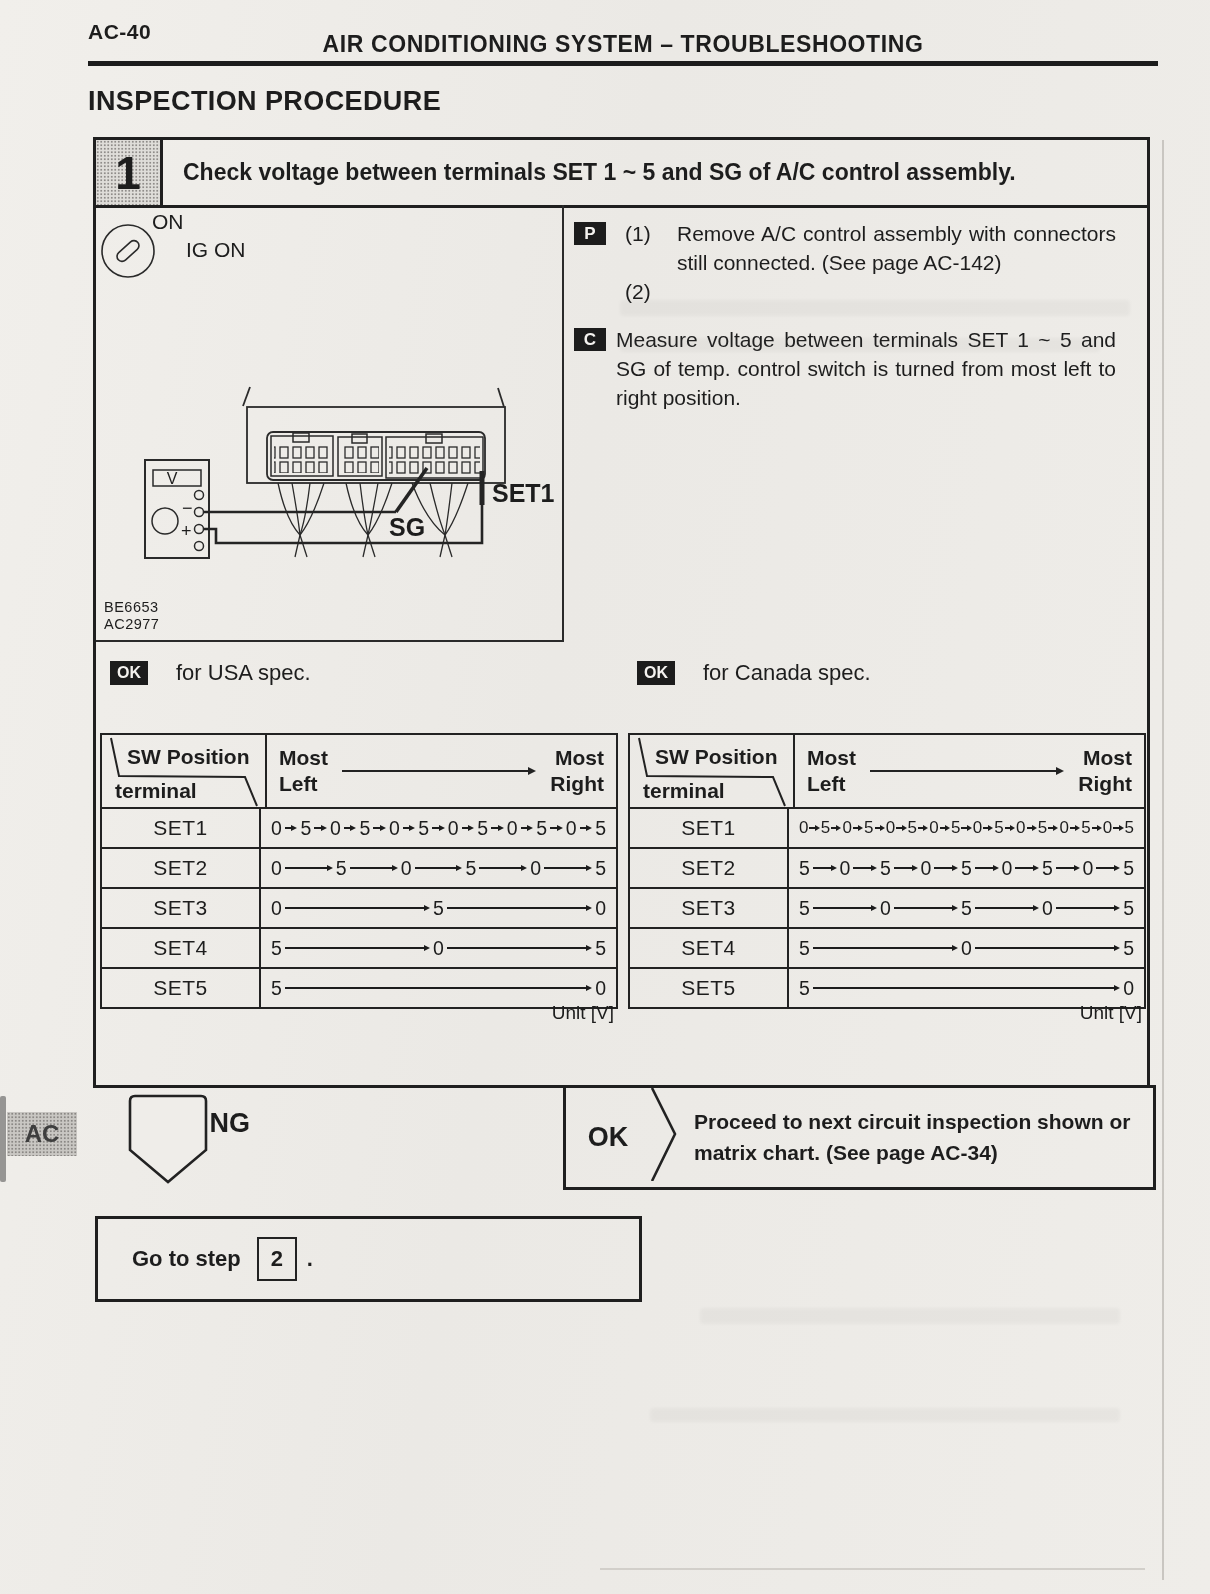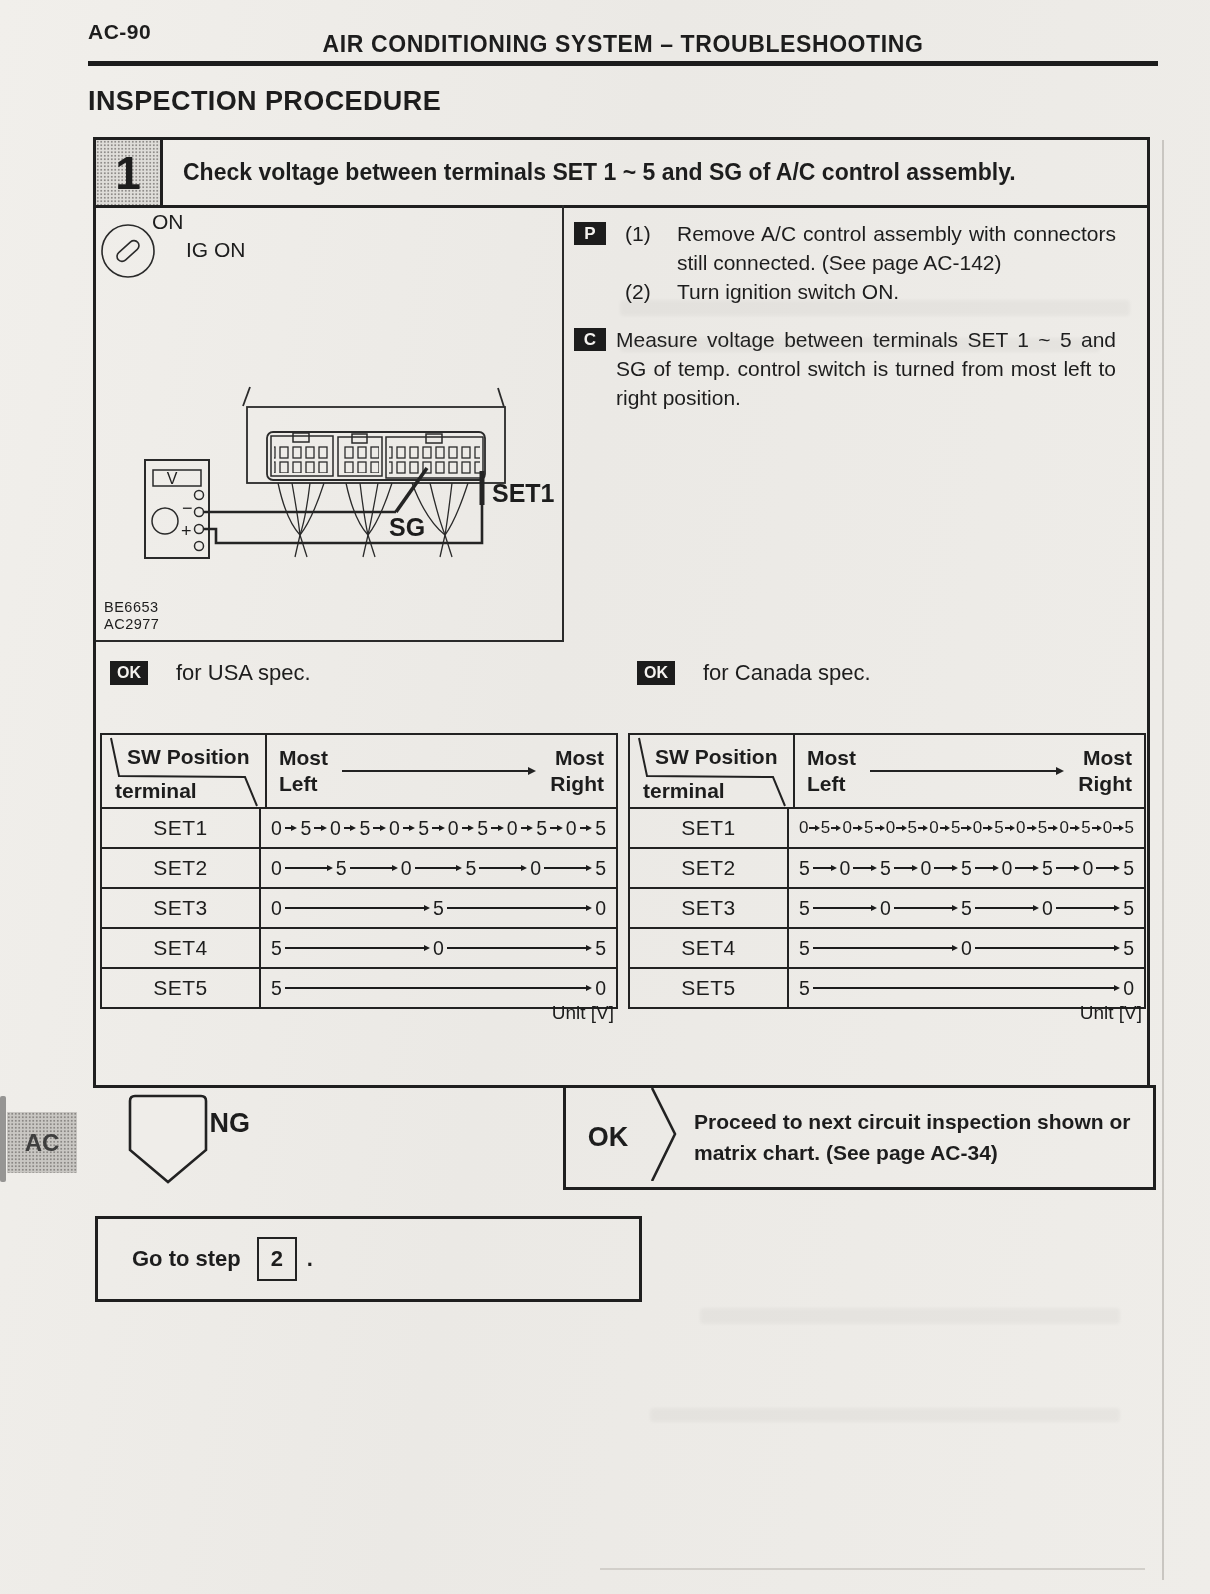--- a/index.html
+++ b/index.html
@@ -61,33 +61,33 @@
   .vals.dense .varrow::after{border-top-width:3px;border-bottom-width:3px;border-left-width:5px;}
   .unit{font-size:19px;text-align:right;}
   
   .ok-row{left:563px;top:1085px;width:587px;height:99px;border:3px solid #1f1f1f;display:flex;align-items:stretch;}
   .ok-cell{width:84px;flex:0 0 84px;display:flex;align-items:center;justify-content:center;font-size:27px;font-weight:bold;}
   .ok-action{flex:1;display:flex;align-items:center;padding:4px 6px 4px 16px;font-size:21px;font-weight:bold;line-height:1.45;}
   .ng-wrap{left:128px;top:1094px;width:80px;height:92px;}
   .ng-txt{position:absolute;left:18px;top:14px;width:104px;text-align:right;font-size:27px;font-weight:bold;}
   .goto-box{left:95px;top:1216px;width:547px;height:86px;border:3px solid #1f1f1f;display:flex;align-items:center;padding-left:34px;box-sizing:border-box;font-size:22px;font-weight:bold;}
   .step2-sq{width:36px;height:40px;border:2.5px solid #222;display:flex;align-items:center;justify-content:center;margin:0 10px 0 16px;}
-  .ac-tab{left:7px;top:1112px;width:70px;height:61px;display:flex;align-items:center;justify-content:center;font-size:24px;font-weight:bold;color:#3e3e3e;background-color:#c9c7c3;background-image:radial-gradient(#8a8784 1px,rgba(0,0,0,0) 1.1px);background-size:3.5px 3.5px;}
+  .ac-tab{left:7px;top:1112px;width:70px;height:44px;display:flex;align-items:center;justify-content:center;font-size:24px;font-weight:bold;color:#3e3e3e;background-color:#c9c7c3;background-image:radial-gradient(#8a8784 1px,rgba(0,0,0,0) 1.1px);background-size:3.5px 3.5px;}
   .scan-line-v{left:1162px;top:140px;width:2px;height:1440px;background:#c9c6c1;}
   .scan-line-h{left:600px;top:1568px;width:545px;height:2px;background:#d2cfca;}
   .smudge{left:0;top:1096px;width:6px;height:86px;background:#4c4c4c;opacity:.55;border-radius:2px;}
   .ghost{background:#6d6d6d;opacity:.055;filter:blur(1.5px);border-radius:4px;}
   svg text{font-family:"Liberation Sans",sans-serif;fill:#1d1d1d;}
 </style>
 </head>
 <body>
 
 <div class="page">
 
-  <div class="abs page-num">AC-90</div>
+  <div class="abs page-num">AC-40</div>
   <div class="abs section-title">AIR CONDITIONING SYSTEM – TROUBLESHOOTING</div>
   <div class="abs top-rule"></div>
   <div class="abs heading">INSPECTION PROCEDURE</div>
 
   <div class="abs main-box">
     <div class="step-head">
       <div class="step-num stipple">1</div>
       <div class="step-title">
           <span>Check voltage between terminals SET 1 ~ 5 and SG of A/C control assembly.</span>
         </div>
@@ -177,21 +177,20 @@
 
     <div class="abs pc-block" style="top:80px;">
       <span class="badge pc-badge pc-badge-pos">P</span>
       <div class="pc-text">
         <div class="pc-item">
           <span class="n">(1)</span>
           <span class="t">Remove A/C control assembly with connectors still connected. (See page AC-142)</span>
         </div>
         <div class="pc-item">
           <span class="n">(2)</span>
-          <span class="t">Turn ignition switch ON.</span>
         </div>
       </div>
     </div>
 
     <div class="abs pc-block" style="top:186px;">
       <span class="badge pc-badge pc-badge-pos">C</span>
       <div class="pc-text" style="margin-left:42px;">Measure voltage between terminals SET 1 ~ 5 and SG of temp. control switch is turned from most left to right position.</div>
     </div>
 
     <div class="abs spec-line" style="left:14px;top:520px;">

